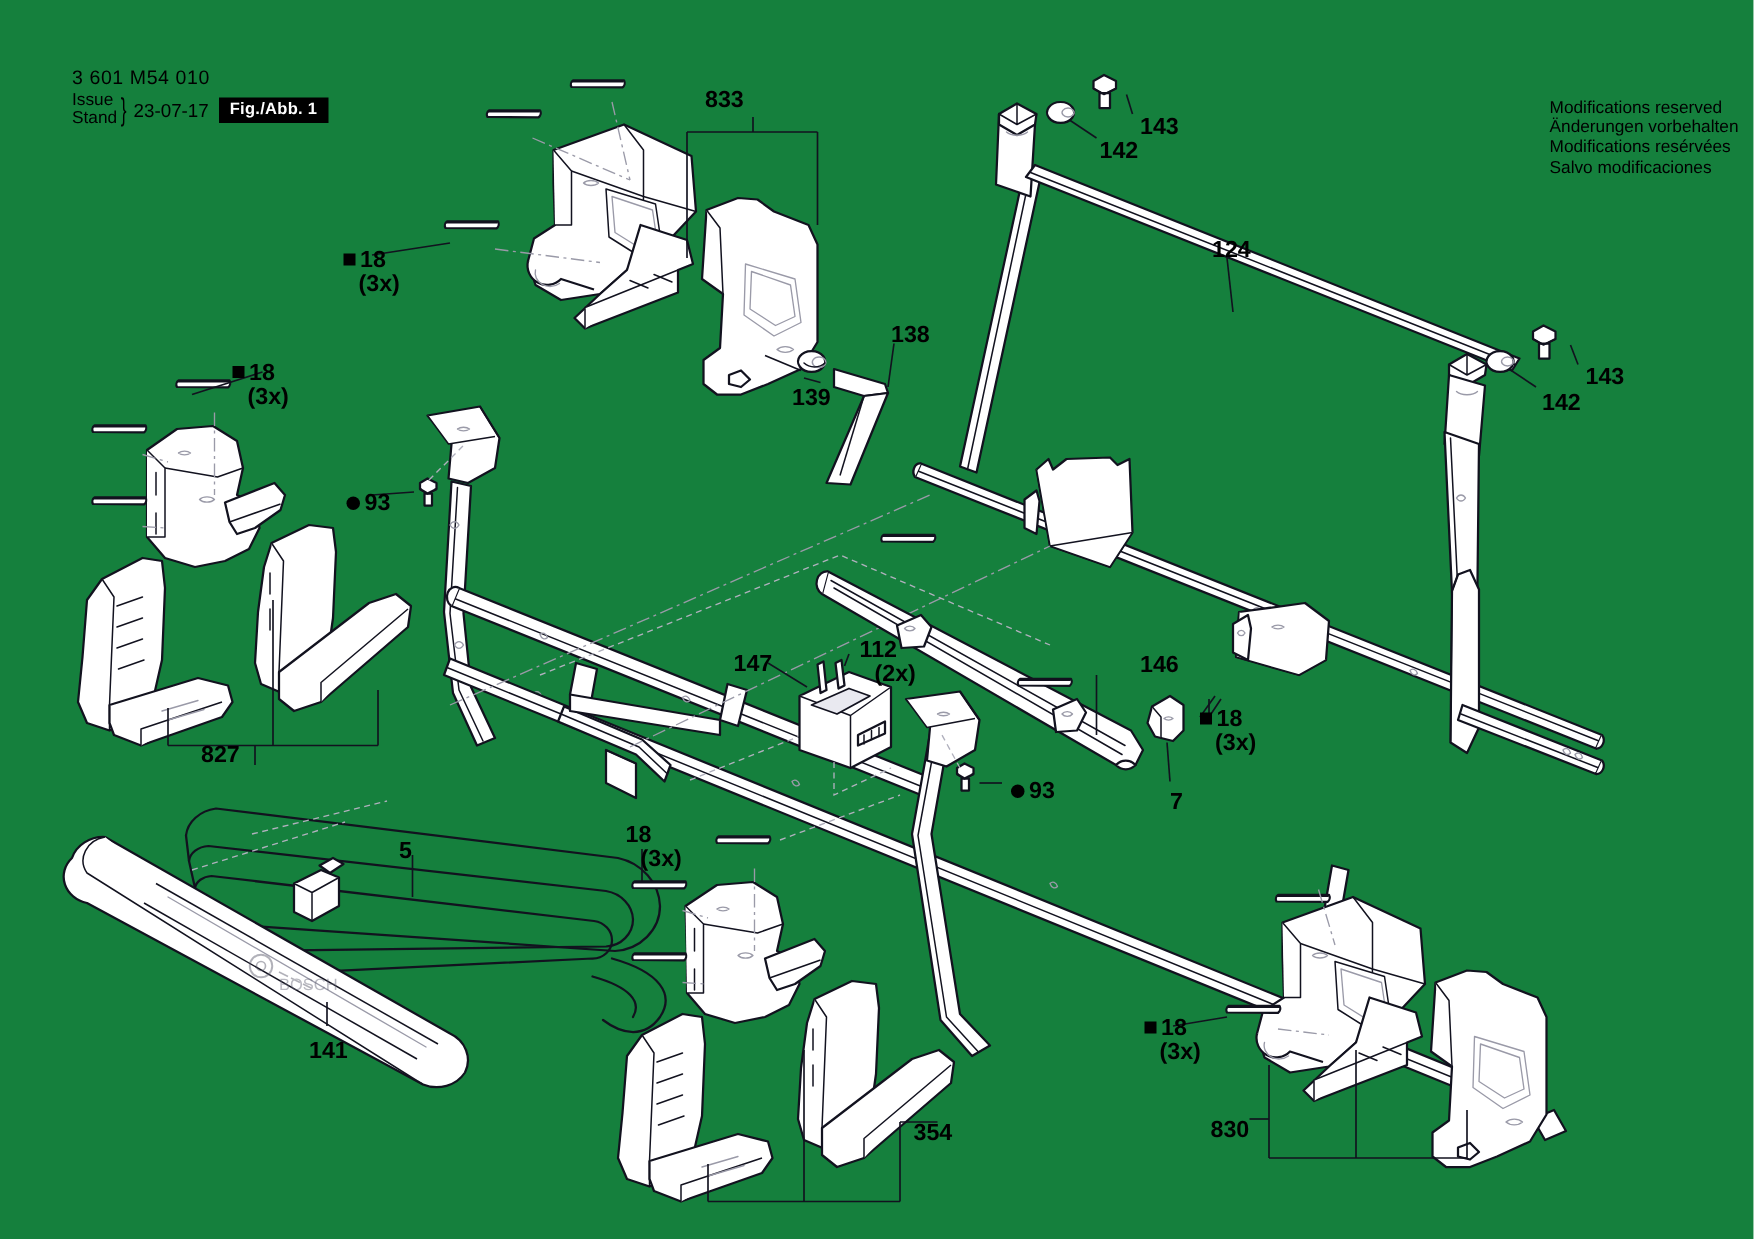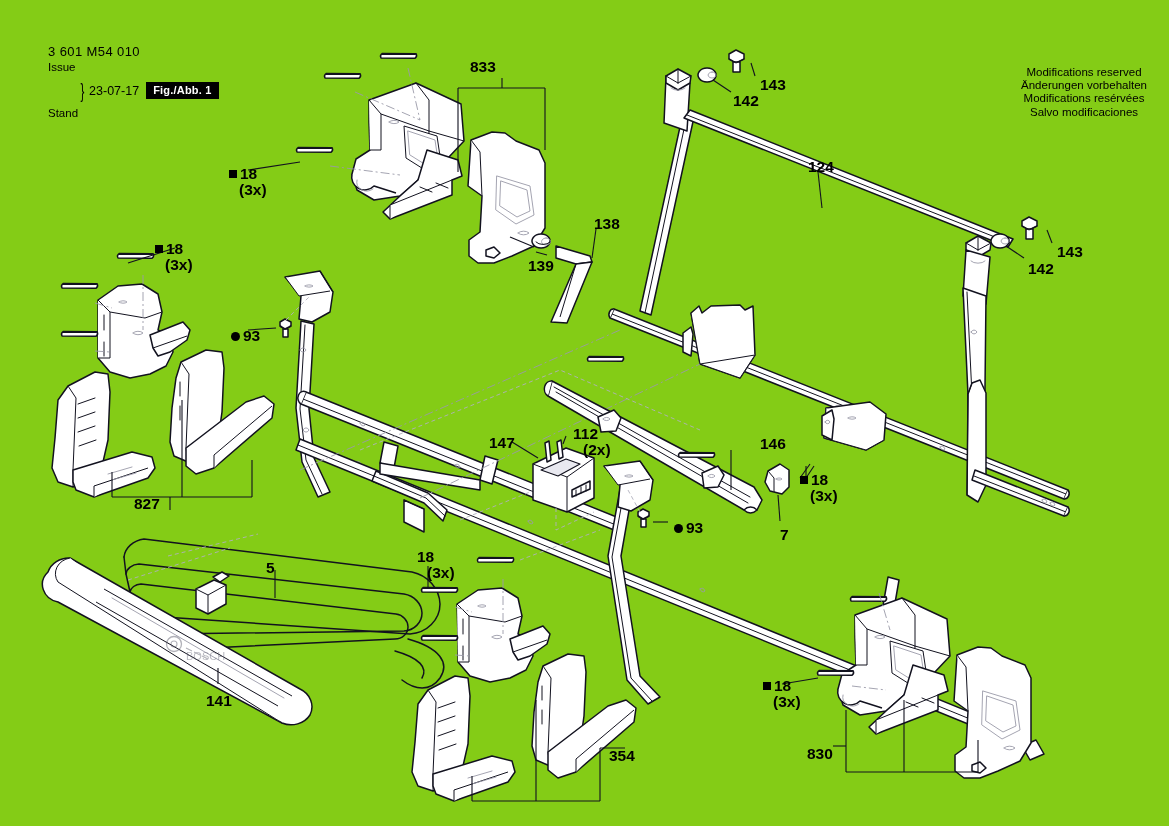--- a/index.html
+++ b/index.html
@@ -2,38 +2,38 @@
 <html><head>
 <meta charset="utf-8">
 <title>Exploded Parts Diagram</title>
 <style>
   html,body{margin:0;padding:0;background:#ffffff;}
   body{
     width:1169px;height:826px;overflow:hidden;
     font-family:"Liberation Sans","DejaVu Sans",sans-serif;
     color:#000;position:relative;
   }
-  #sheet{position:absolute;left:0;top:0;width:1169px;height:826px;background:#84cc16;}
+  #sheet{position:absolute;left:0;top:0;width:1169px;height:826px;background:#15803d;}
   svg#art{position:absolute;left:0;top:0;width:1169px;height:826px;}
 
   
   .hdr{position:absolute;left:48px;top:44px;}
   .hdr .partno{font-size:13px;font-weight:400;letter-spacing:.4px;white-space:nowrap;}
   .hdr .issrow{display:flex;align-items:center;margin-top:3px;}
-  .hdr .issstack{display:flex;flex-direction:column;font-size:11.5px;line-height:11.5px;gap:34px;}
+  .hdr .issstack{display:flex;flex-direction:column;font-size:11.5px;line-height:11.5px;}
   .hdr .brace{font-size:21px;line-height:21px;margin:0 2px 0 1px;transform:scaleX(.55);}
   .hdr .date{font-size:12.5px;margin-left:1px;white-space:nowrap;}
   .figbox{
     display:inline-block;background:#000;color:#fff;
     font-size:11px;font-weight:bold;padding:2px 7px 3px 7px;margin-left:7px;
     white-space:nowrap;letter-spacing:.2px;
   }
 
   
-  .legal{position:absolute;right:22px;top:66px;text-align:center;font-size:11.5px;line-height:13.2px;white-space:nowrap;}
+  .legal{position:absolute;right:10px;top:66px;text-align:left;font-size:11.5px;line-height:13.2px;white-space:nowrap;}
 
   
   .lbl{position:absolute;font-size:15.5px;font-weight:bold;white-space:nowrap;line-height:16px;}
   .lbl .sq{display:inline-block;width:8px;height:8px;background:#000;margin-right:3px;vertical-align:1px;}
   .lbl .ci{display:inline-block;width:9px;height:9px;background:#000;border-radius:50%;margin-right:3px;vertical-align:0px;}
   .lbl .sub{display:block;font-size:15.5px;font-weight:bold;margin-top:0px;}
   .lbl.indent .sub{margin-left:10px;}
 </style>
 </head>
 <body>

